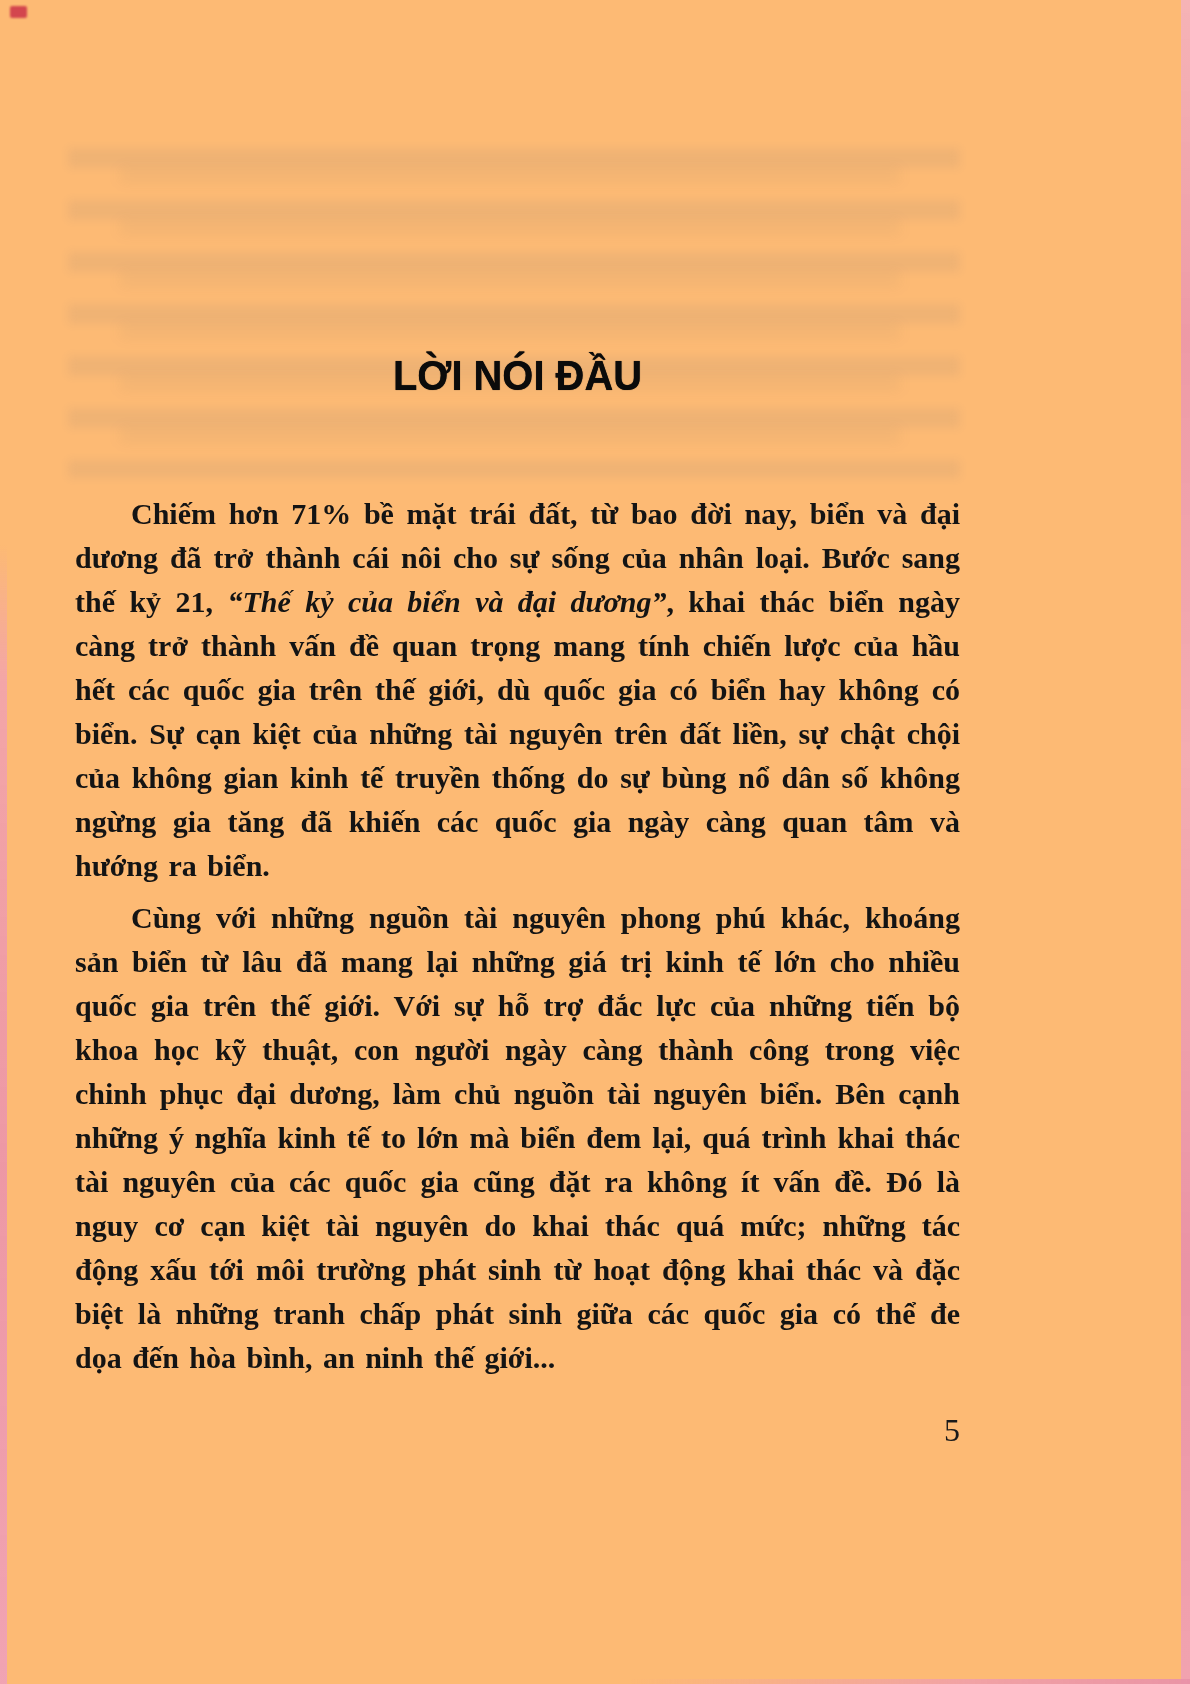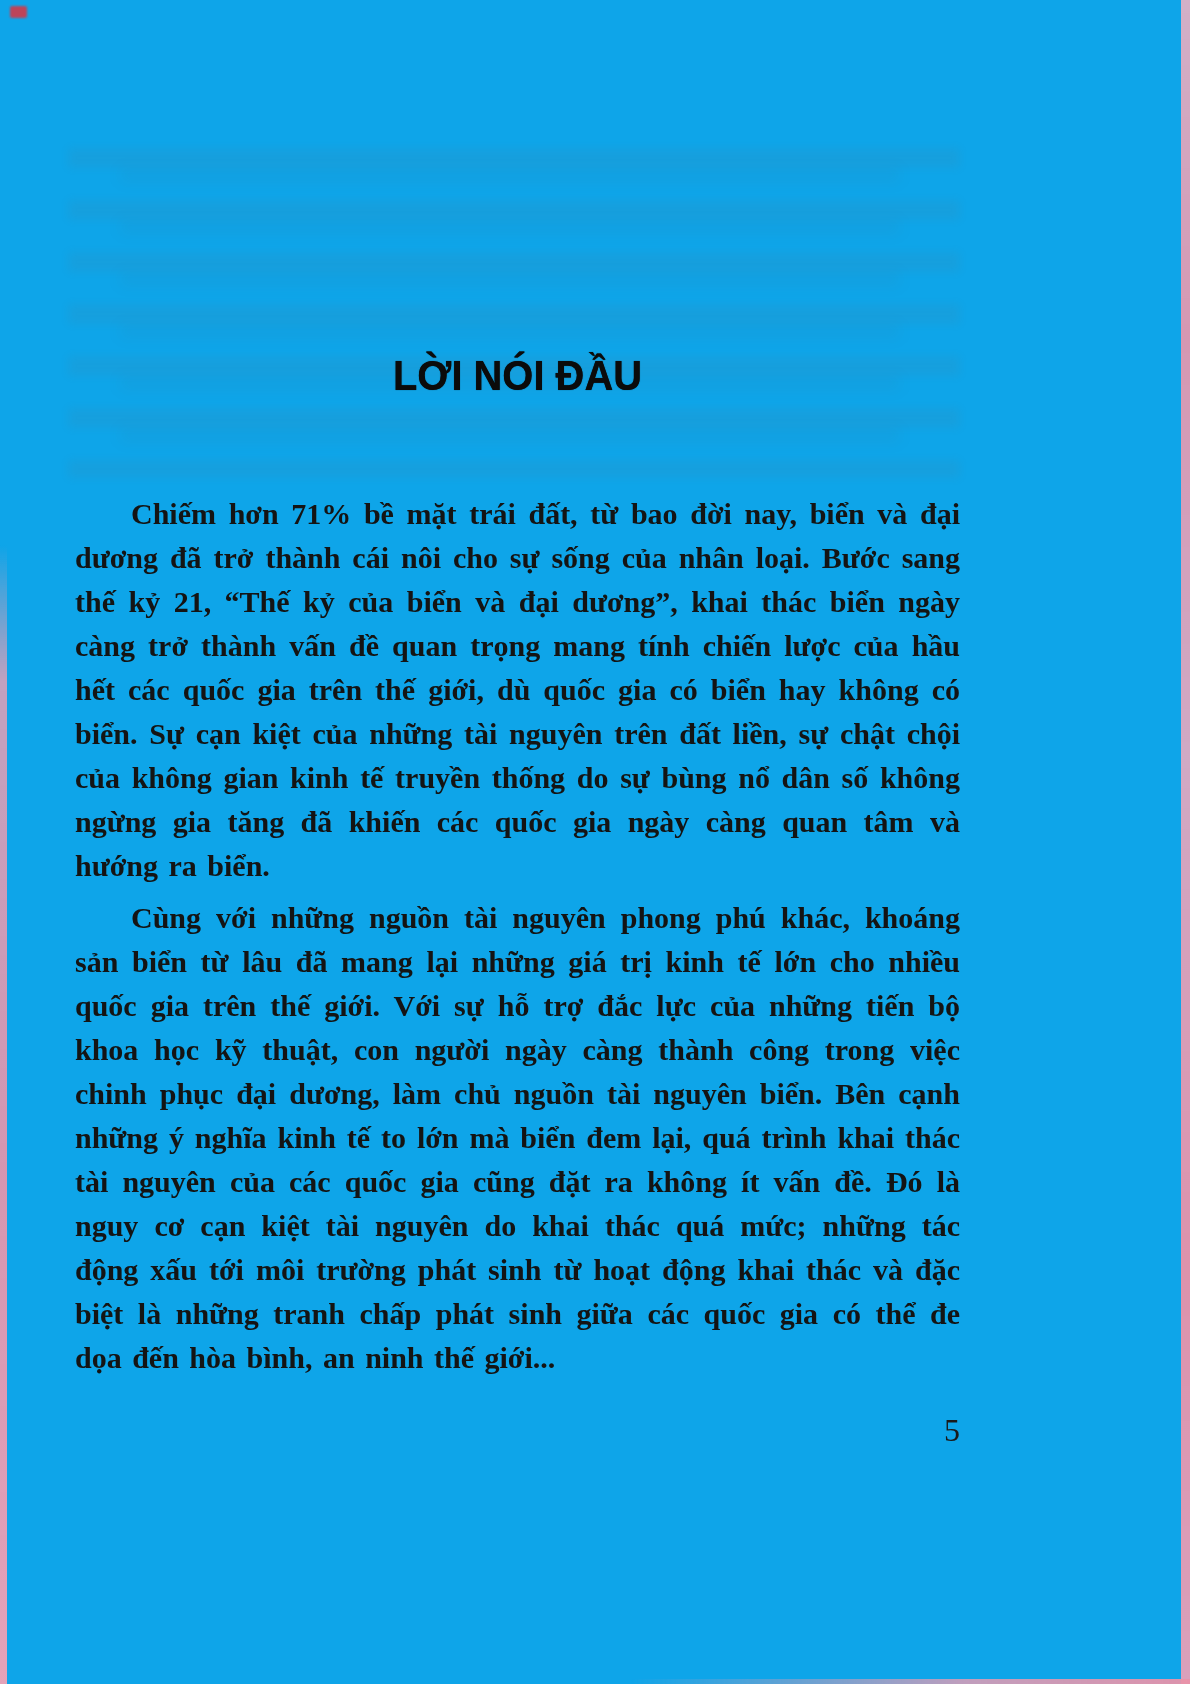--- a/index.html
+++ b/index.html
@@ -12,21 +12,21 @@
     height: 1684px;
     position: relative;
     overflow: hidden;
     font-family: "Liberation Serif", serif;
     color: #111111;
   }
 
   .page {
     position: absolute;
     inset: 0;
-    background: #0ea5e9;
+    background: #fdba74;
   }
 
   
   .showthrough {
     position: absolute;
     left: 68px;
     top: 148px;
     width: 892px;
     height: 330px;
     background:
@@ -88,20 +88,21 @@
     text-align: justify;
     word-spacing: 3px;
     color: #141414;
   }
   .body-text p {
     margin: 0 0 8px 0;
     padding: 0;
     text-indent: 56px;
   }
   .body-text .emph {
+    font-style: italic;
   }
 
   .page-number {
     position: absolute;
     left: 75px;
     top: 1412px;
     width: 885px;
     text-align: right;
     font-size: 32px;
     color: #1a1a1a;

